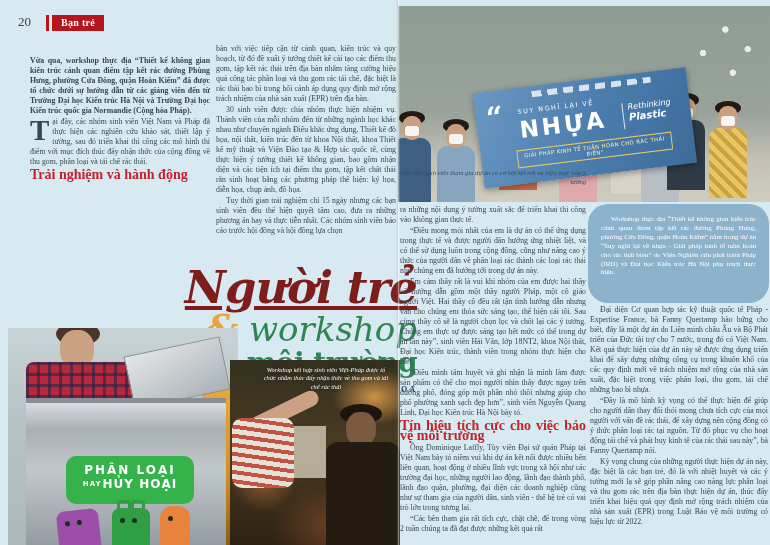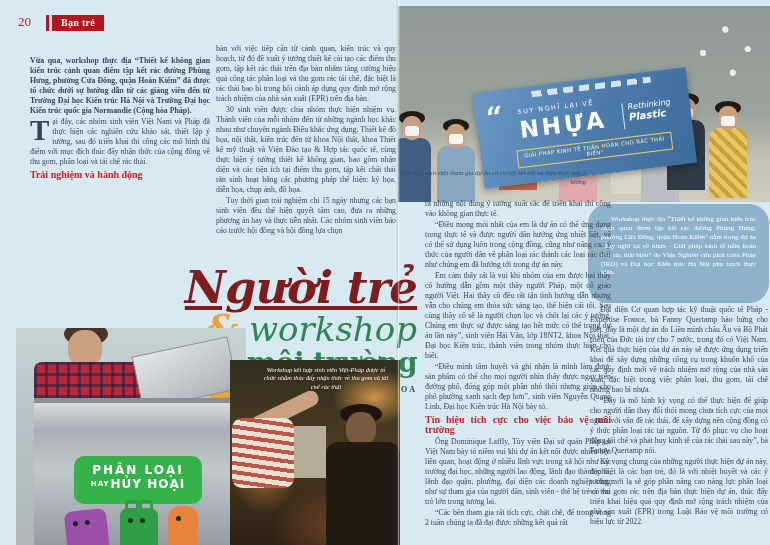--- a/index.html
+++ b/index.html
@@ -2,52 +2,52 @@
 <html><head>
 <meta charset="utf-8">
 <style>
   html,body{margin:0;padding:0;}
   body{font-family:"Liberation Serif","DejaVu Serif",serif;}
   #spread{position:relative;width:770px;height:545px;background:#d7eaf2;overflow:hidden;}
   .gutter{position:absolute;left:396px;top:0;width:4px;height:100%;
     background:linear-gradient(90deg,rgba(120,150,165,0) 0%,rgba(120,150,165,.25) 50%,rgba(255,255,255,.5) 60%,rgba(120,150,165,0) 100%);}
 
   
-  .pagenum{position:absolute;left:18px;top:14px;font-size:13px;color:#b91c1c;}
+  .pagenum{position:absolute;left:18px;top:14px;font-size:13px;color:#404040;}
   .section-bar{position:absolute;left:46px;top:15px;width:3px;height:16px;background:#b5161d;}
   .section-badge{position:absolute;left:52px;top:15px;background:#b5161d;color:#fff;
     font-weight:bold;font-size:10px;padding:2px 9px 3px;letter-spacing:.3px;}
 
   
   .col{position:absolute;font-size:7.8px;line-height:10px;color:#3a4552;text-align:justify;}
   .col p{margin:0 0 1px 0;}
   .col p.ind{text-indent:10px;}
   .lead{font-weight:bold;}
-  .redhead{color:#c3232b;font-weight:bold;font-size:10px;margin:3px 0 2px 0 !important;}
+  .redhead{color:#c3232b;font-weight:bold;font-size:14px;margin:3px 0 2px 0 !important;}
   .dropcap{float:left;font-size:29px;line-height:25px;padding:1px 3px 0 0;color:#3a4552;font-weight:bold;}
   .col1{left:30px;top:56px;width:180px;}
   .col2{left:216px;top:44px;width:180px;}
-  .colA{left:400px;top:199px;width:186px;padding-left:25px;}
+  .colA{left:400px;top:205px;width:186px;}
   .colB{left:590px;top:305px;width:178px;}
 
   
   .title{position:absolute;left:105px;top:266px;width:312px;text-align:right;font-family:"DejaVu Serif",serif;}
   .t1{font-style:italic;font-weight:bold;font-size:45px;line-height:44px;color:#7f1d1d;letter-spacing:-1px;text-decoration:underline;}
   .t2{font-size:34px;line-height:36px;}
   .t2 .amp{color:#eca33c;font-style:italic;font-weight:bold;font-size:37px;}
   .t2 .wk{color:#2f8553;font-style:italic;}
   .t3{color:#2f8553;font-weight:bold;font-size:28px;line-height:32px;letter-spacing:-.5px;}
   .byline{margin-top:5px;font-family:"Liberation Serif",serif;font-size:8px;font-weight:bold;
     letter-spacing:2px;color:#1c3f5e;}
   .byline .bar{display:inline-block;width:3px;height:8px;background:#eca33c;margin-right:4px;}
 
   
   .photo{position:absolute;overflow:hidden;}
   
-  .ph-bin{left:16px;top:328px;width:230px;height:217px;background:linear-gradient(180deg,#c8d3d6 0%,#b7c3c6 40%,#aeb8ba 100%);}
+  .ph-bin{left:8px;top:328px;width:230px;height:217px;background:linear-gradient(180deg,#c8d3d6 0%,#b7c3c6 40%,#aeb8ba 100%);}
   .ph-bin .machine{position:absolute;right:0;top:60px;width:36px;height:157px;
     background:linear-gradient(180deg,#e8a93c,#cf8b24 60%,#8a5c14);}
   .ph-bin .head{position:absolute;left:52px;top:2px;width:34px;height:38px;border-radius:45%;background:#caa183;}
   .ph-bin .hair{position:absolute;left:48px;top:-6px;width:44px;height:24px;border-radius:50%;background:#4a3528;}
   .ph-bin .shirt{position:absolute;left:18px;top:34px;width:110px;height:80px;border-radius:8px;
     background-color:#b7283a;
     background-image:repeating-linear-gradient(90deg,rgba(25,35,70,.55) 0 3px,transparent 3px 11px),
                      repeating-linear-gradient(0deg,rgba(25,35,70,.55) 0 3px,transparent 3px 11px);}
   .ph-bin .lid{position:absolute;left:120px;top:18px;width:96px;height:52px;background:linear-gradient(160deg,#e3e6e8,#aab1b6);
     transform:rotate(-12deg);border:1px solid #8a9096;}

